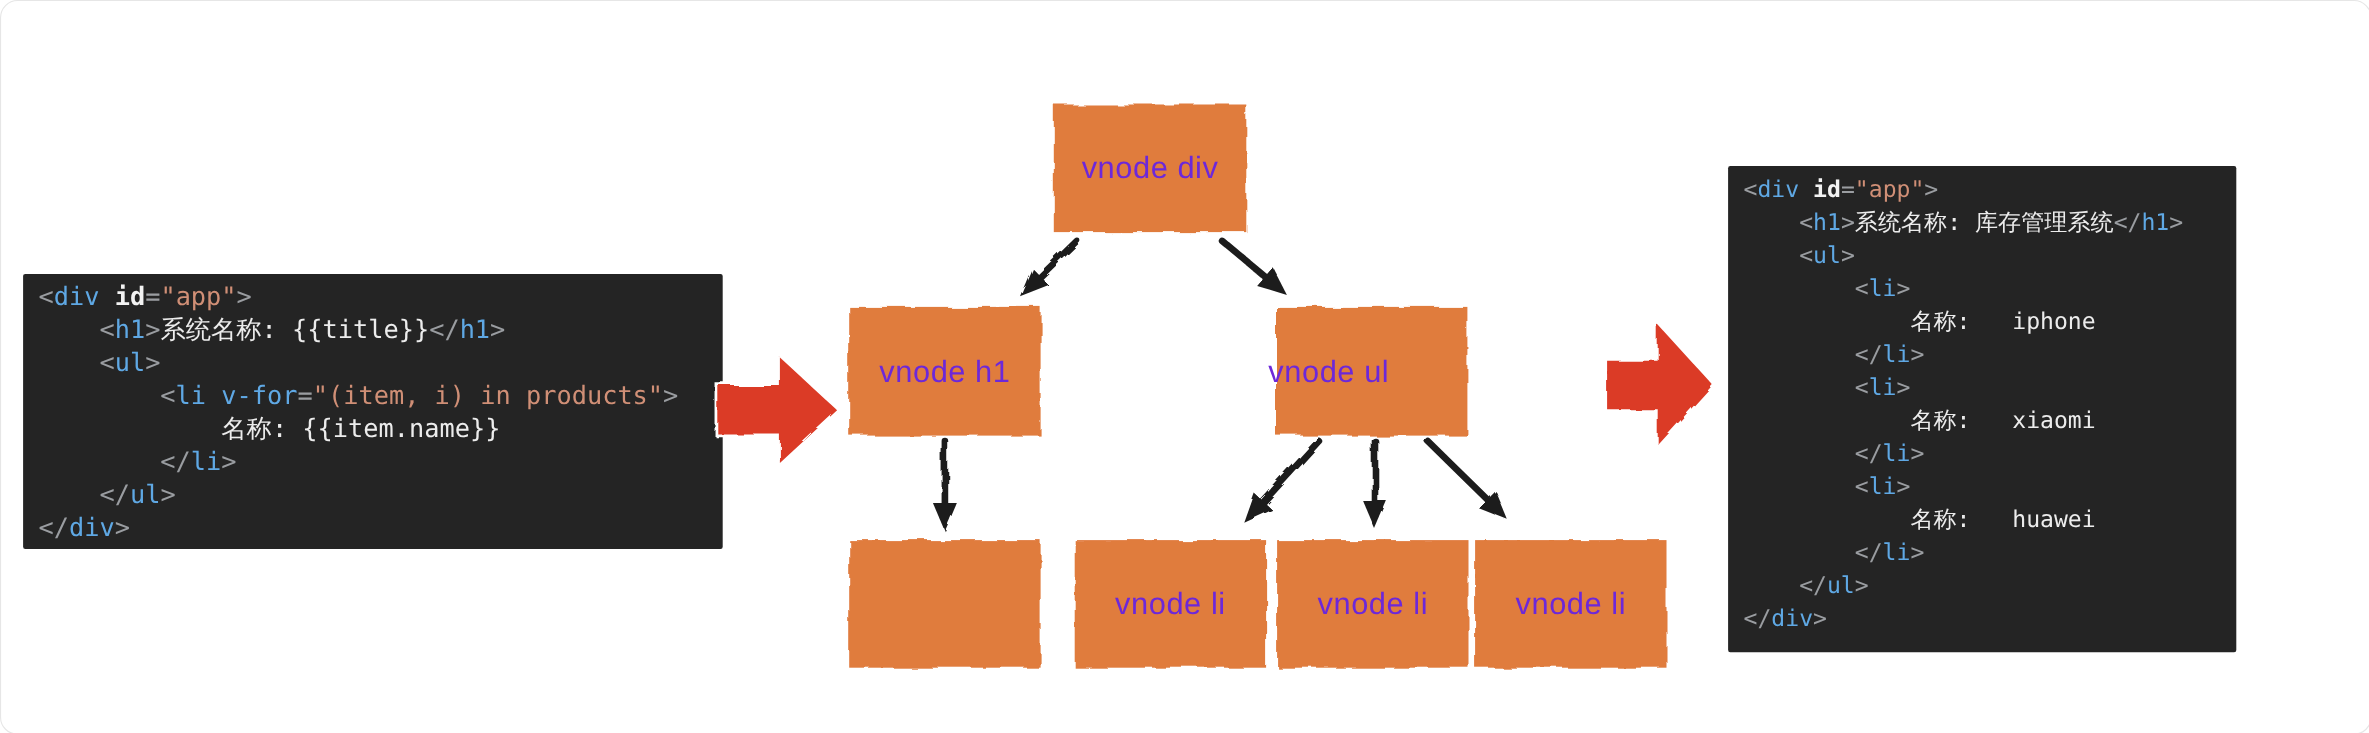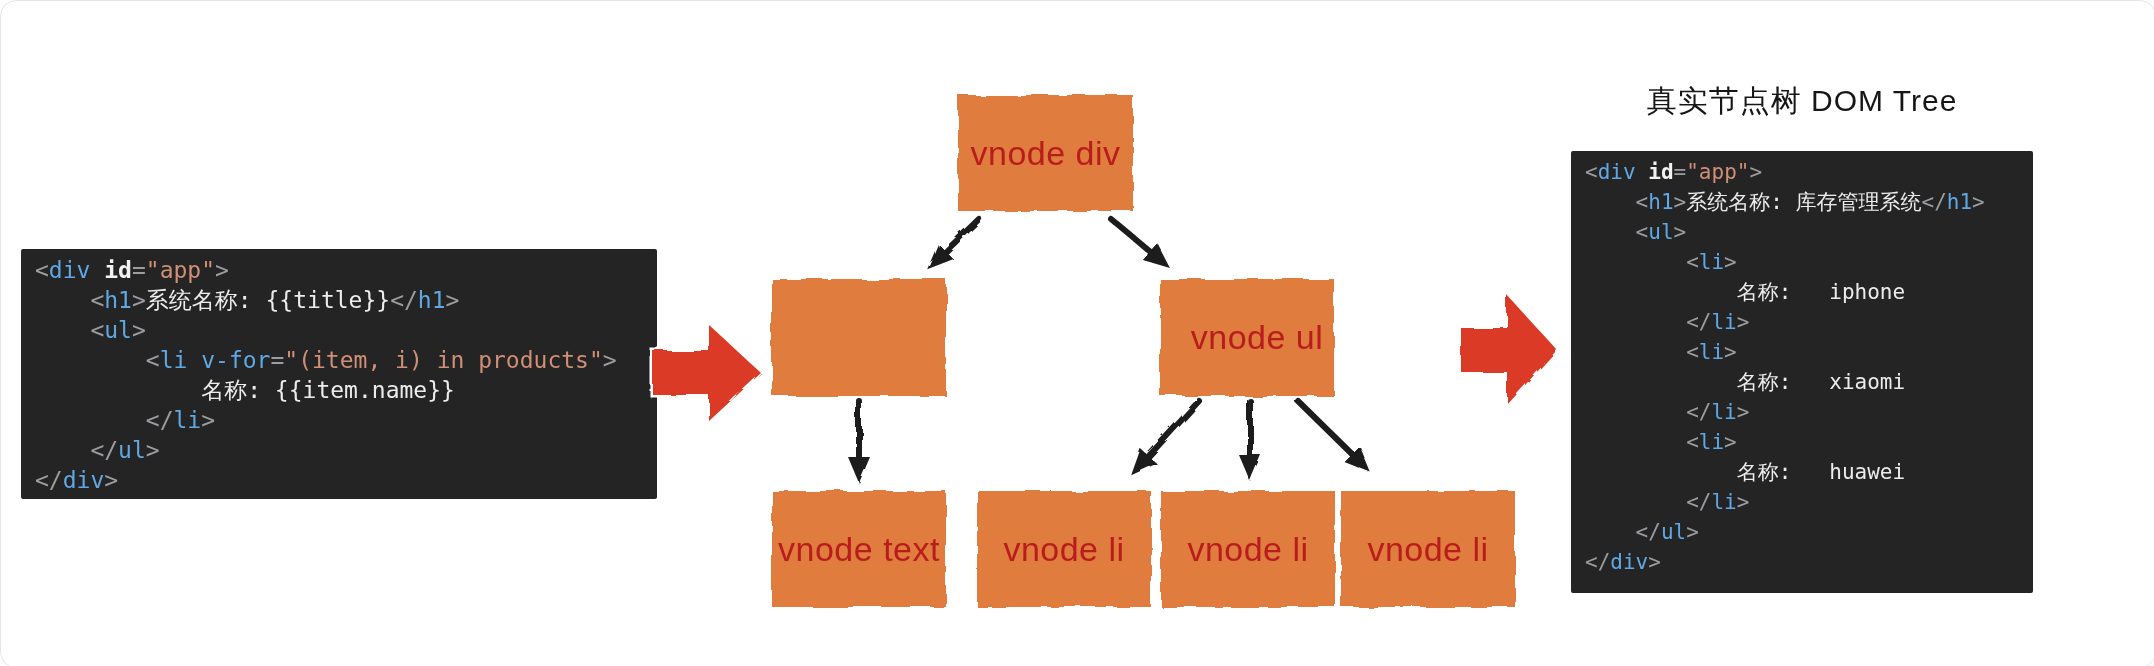--- a/index.html
+++ b/index.html
@@ -32,37 +32,36 @@
   .code-line{white-space:pre;}
   #template-code{left:20px;top:248px;width:636px;height:250px;font-size:23px;line-height:30px;}
   #dom-code{left:1570px;top:150px;width:462px;height:442px;font-size:21px;line-height:30px;}
   #template-title{left:138px;top:207px;width:400px;}
   #vdom-title{left:790px;top:26px;width:500px;}
   #dom-title{left:1551px;top:80px;width:500px;}
   .tree-svg{position:absolute;left:0;top:0;width:2154px;height:666px;z-index:1;}
   .node-label{
     position:absolute;z-index:2;
     display:flex;align-items:center;justify-content:center;
-    color:#b91c1c;font-size:34px;letter-spacing:0.5px;
+    color:#6d28d9;font-size:28px;letter-spacing:0.5px;
     white-space:nowrap;
   }
   #label-div {left:957px; top:94px;  width:175px;height:116px;}
   #label-h1  {left:771px; top:278px; width:174px;height:117px;}
-  #label-ul  {left:1169px;top:278px; width:174px;height:117px;}
+  #label-ul  {left:1120px;top:278px; width:174px;height:117px;}
   #label-text{left:771px; top:490px; width:174px;height:116px;}
   #label-li1 {left:976px; top:490px; width:174px;height:116px;}
   #label-li2 {left:1160px;top:490px; width:174px;height:116px;}
   #label-li3 {left:1340px;top:490px; width:174px;height:116px;}
 </style>
 </head>
 <body>
 
 <div class="canvas">
 
-  <div class="section-title" id="dom-title">真实节点树 DOM Tree</div>
 
   <div class="code-block" id="template-code" style="background: rgb(36, 36, 36);"><div class="code-line"><span style="color: rgb(154, 157, 161);">&lt;</span><span style="color: rgb(95, 168, 228);">div</span><span style="color: rgb(236, 236, 236);"> </span><span style="color: rgb(242, 242, 242); font-weight: bold;">id</span><span style="color: rgb(154, 157, 161);">=</span><span style="color: rgb(208, 143, 118);">"app"</span><span style="color: rgb(154, 157, 161);">&gt;</span></div><div class="code-line"><span style="color: rgb(236, 236, 236);">    </span><span style="color: rgb(154, 157, 161);">&lt;</span><span style="color: rgb(95, 168, 228);">h1</span><span style="color: rgb(154, 157, 161);">&gt;</span><span style="color: rgb(236, 236, 236);">系统名称: {{title}}</span><span style="color: rgb(154, 157, 161);">&lt;/</span><span style="color: rgb(95, 168, 228);">h1</span><span style="color: rgb(154, 157, 161);">&gt;</span></div><div class="code-line"><span style="color: rgb(236, 236, 236);">    </span><span style="color: rgb(154, 157, 161);">&lt;</span><span style="color: rgb(95, 168, 228);">ul</span><span style="color: rgb(154, 157, 161);">&gt;</span></div><div class="code-line"><span style="color: rgb(236, 236, 236);">        </span><span style="color: rgb(154, 157, 161);">&lt;</span><span style="color: rgb(95, 168, 228);">li</span><span style="color: rgb(236, 236, 236);"> </span><span style="color: rgb(95, 168, 228);">v-for</span><span style="color: rgb(154, 157, 161);">=</span><span style="color: rgb(208, 143, 118);">"(item, i) in products"</span><span style="color: rgb(154, 157, 161);">&gt;</span></div><div class="code-line"><span style="color: rgb(236, 236, 236);">            </span><span style="color: rgb(236, 236, 236);">名称: {{item.name}}</span></div><div class="code-line"><span style="color: rgb(236, 236, 236);">        </span><span style="color: rgb(154, 157, 161);">&lt;/</span><span style="color: rgb(95, 168, 228);">li</span><span style="color: rgb(154, 157, 161);">&gt;</span></div><div class="code-line"><span style="color: rgb(236, 236, 236);">    </span><span style="color: rgb(154, 157, 161);">&lt;/</span><span style="color: rgb(95, 168, 228);">ul</span><span style="color: rgb(154, 157, 161);">&gt;</span></div><div class="code-line"><span style="color: rgb(154, 157, 161);">&lt;/</span><span style="color: rgb(95, 168, 228);">div</span><span style="color: rgb(154, 157, 161);">&gt;</span></div></div>
   <div class="code-block" id="dom-code" style="background: rgb(36, 36, 36);"><div class="code-line"><span style="color: rgb(154, 157, 161);">&lt;</span><span style="color: rgb(95, 168, 228);">div</span><span style="color: rgb(236, 236, 236);"> </span><span style="color: rgb(242, 242, 242); font-weight: bold;">id</span><span style="color: rgb(154, 157, 161);">=</span><span style="color: rgb(208, 143, 118);">"app"</span><span style="color: rgb(154, 157, 161);">&gt;</span></div><div class="code-line"><span style="color: rgb(236, 236, 236);">    </span><span style="color: rgb(154, 157, 161);">&lt;</span><span style="color: rgb(95, 168, 228);">h1</span><span style="color: rgb(154, 157, 161);">&gt;</span><span style="color: rgb(236, 236, 236);">系统名称: 库存管理系统</span><span style="color: rgb(154, 157, 161);">&lt;/</span><span style="color: rgb(95, 168, 228);">h1</span><span style="color: rgb(154, 157, 161);">&gt;</span></div><div class="code-line"><span style="color: rgb(236, 236, 236);">    </span><span style="color: rgb(154, 157, 161);">&lt;</span><span style="color: rgb(95, 168, 228);">ul</span><span style="color: rgb(154, 157, 161);">&gt;</span></div><div class="code-line"><span style="color: rgb(236, 236, 236);">        </span><span style="color: rgb(154, 157, 161);">&lt;</span><span style="color: rgb(95, 168, 228);">li</span><span style="color: rgb(154, 157, 161);">&gt;</span></div><div class="code-line"><span style="color: rgb(236, 236, 236);">            </span><span style="color: rgb(236, 236, 236);">名称:   iphone</span></div><div class="code-line"><span style="color: rgb(236, 236, 236);">        </span><span style="color: rgb(154, 157, 161);">&lt;/</span><span style="color: rgb(95, 168, 228);">li</span><span style="color: rgb(154, 157, 161);">&gt;</span></div><div class="code-line"><span style="color: rgb(236, 236, 236);">        </span><span style="color: rgb(154, 157, 161);">&lt;</span><span style="color: rgb(95, 168, 228);">li</span><span style="color: rgb(154, 157, 161);">&gt;</span></div><div class="code-line"><span style="color: rgb(236, 236, 236);">            </span><span style="color: rgb(236, 236, 236);">名称:   xiaomi</span></div><div class="code-line"><span style="color: rgb(236, 236, 236);">        </span><span style="color: rgb(154, 157, 161);">&lt;/</span><span style="color: rgb(95, 168, 228);">li</span><span style="color: rgb(154, 157, 161);">&gt;</span></div><div class="code-line"><span style="color: rgb(236, 236, 236);">        </span><span style="color: rgb(154, 157, 161);">&lt;</span><span style="color: rgb(95, 168, 228);">li</span><span style="color: rgb(154, 157, 161);">&gt;</span></div><div class="code-line"><span style="color: rgb(236, 236, 236);">            </span><span style="color: rgb(236, 236, 236);">名称:   huawei</span></div><div class="code-line"><span style="color: rgb(236, 236, 236);">        </span><span style="color: rgb(154, 157, 161);">&lt;/</span><span style="color: rgb(95, 168, 228);">li</span><span style="color: rgb(154, 157, 161);">&gt;</span></div><div class="code-line"><span style="color: rgb(236, 236, 236);">    </span><span style="color: rgb(154, 157, 161);">&lt;/</span><span style="color: rgb(95, 168, 228);">ul</span><span style="color: rgb(154, 157, 161);">&gt;</span></div><div class="code-line"><span style="color: rgb(154, 157, 161);">&lt;/</span><span style="color: rgb(95, 168, 228);">div</span><span style="color: rgb(154, 157, 161);">&gt;</span></div></div>
 
   <svg class="tree-svg" viewBox="0 0 2154 666">
     <defs>
       <filter id="rough" x="-5%" y="-5%" width="110%" height="110%">
         <feTurbulence type="fractalNoise" baseFrequency="0.045" numOctaves="2" seed="3" result="n"></feTurbulence>
         <feDisplacementMap in="SourceGraphic" in2="n" scale="6"></feDisplacementMap>
       </filter>
@@ -87,18 +86,18 @@
       <line x1="1198" y1="400" x2="1145" y2="458" stroke-width="6" stroke-linecap="round" marker-end="url(#ah)" stroke="#1C1C1C"></line>
       <line x1="1249" y1="400" x2="1249" y2="458" stroke-width="6" stroke-linecap="round" marker-end="url(#ah)" stroke="#1C1C1C"></line>
       <line x1="1297" y1="400" x2="1354" y2="456" stroke-width="6" stroke-linecap="round" marker-end="url(#ah)" stroke="#1C1C1C"></line>
 
       <polygon points="652,350 708,350 708,324 760,372 708,420 708,394 652,394" stroke-width="5" paint-order="stroke" fill="#DB3A26" stroke="#FFFFFF"></polygon>
       <polygon points="1460,327 1506,327 1506,294 1556,349 1506,404 1506,371 1460,371" stroke-width="5" paint-order="stroke" fill="#DB3A26" stroke="#FFFFFF"></polygon>
     </g>
   </svg>
 
   <div class="node-label" id="label-div">vnode div</div>
+  <div class="node-label" id="label-h1">vnode h1</div>
   <div class="node-label" id="label-ul">vnode ul</div>
-  <div class="node-label" id="label-text">vnode text</div>
   <div class="node-label" id="label-li1">vnode li</div>
   <div class="node-label" id="label-li2">vnode li</div>
   <div class="node-label" id="label-li3">vnode li</div>
 </div>
 
 </body></html>

